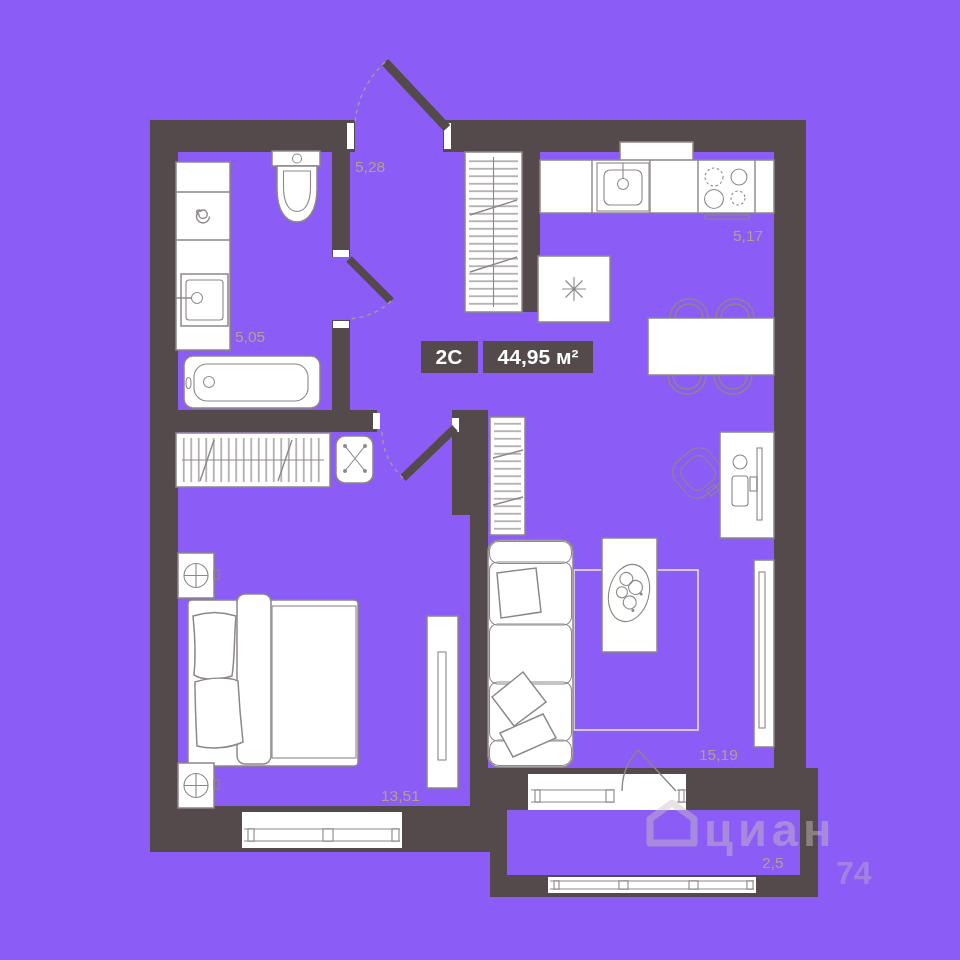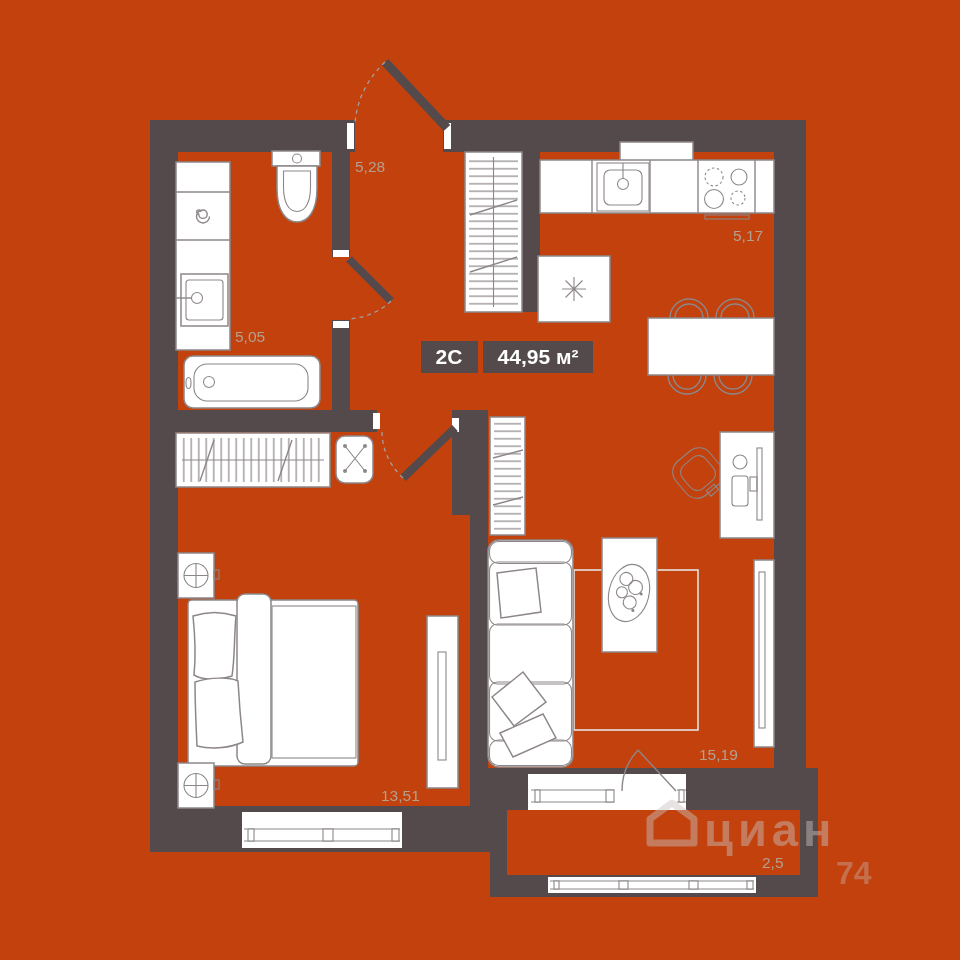--- a/index.html
+++ b/index.html
@@ -1,16 +1,16 @@
 <!DOCTYPE html>
 <html><head>
 <meta charset="utf-8">
 <style>
   html,body{margin:0;padding:0;background:#fff;}
-  .stage{position:relative;width:960px;height:960px;background:#c2410c;font-family:"Liberation Sans",sans-serif;overflow:hidden;}
+  .stage{position:relative;width:960px;height:960px;background:#8b5cf6;font-family:"Liberation Sans",sans-serif;overflow:hidden;}
   svg{position:absolute;left:0;top:0;}
   text{font-family:"Liberation Sans",sans-serif;}
   .w{fill:#544a4c;}
   .f{fill:#fff;stroke:#8d8789;stroke-width:1.5;}
   .ln{fill:none;stroke:#8d8789;stroke-width:1.4;}
   .thin{fill:none;stroke:#8d8789;stroke-width:1.1;}
   .mull{fill:#fff;stroke:#8d8789;stroke-width:1.1;}
   .dash{fill:none;stroke:#a59e9f;stroke-width:1.3;stroke-dasharray:4 4;}
   .leaf{stroke:#544a4c;stroke-width:9;stroke-linecap:butt;}
   .leaf2{stroke:#544a4c;stroke-width:8;stroke-linecap:butt;}

